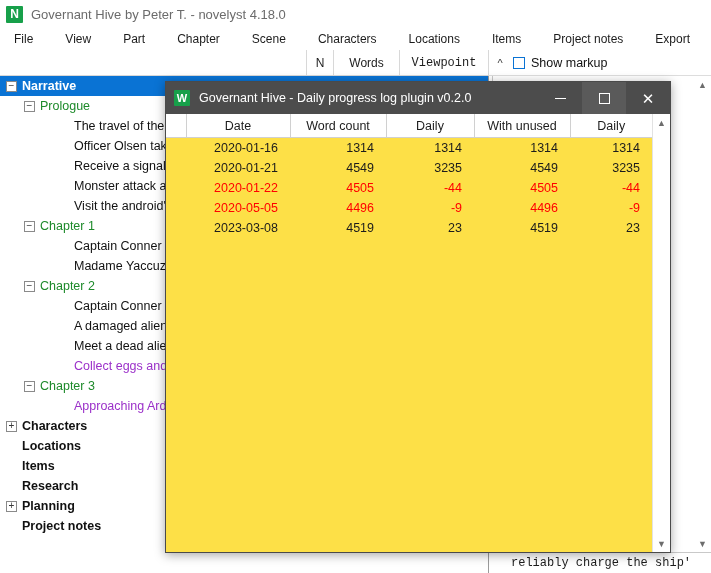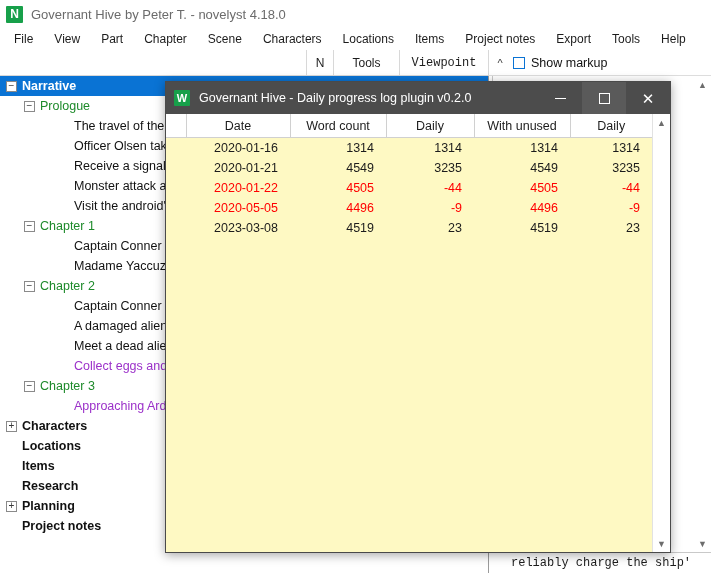--- a/index.html
+++ b/index.html
@@ -22,21 +22,21 @@
   .app-logo{
     width:17px;height:17px;background:#17a04a;border-radius:1px;
     display:flex;align-items:center;justify-content:center;
     color:#fff;font-size:12px;font-weight:bold;line-height:1;
     font-family:"Liberation Sans",sans-serif;
   }
   .app-title{color:#6b6b6b;font-size:13px;}
 
   
   .menubar{
-    height:22px;display:flex;align-items:center;gap:5px;
+    height:22px;display:flex;align-items:center;gap:16px;
     padding-left:6px;background:#ffffff;
   }
   .menu-item{
     padding:2px 8px;color:#1c1c1c;font-size:12px;cursor:default;
     white-space:nowrap;
   }
 
   
   .main{position:absolute;top:50px;left:0;right:0;bottom:0;display:flex;}
 
@@ -129,21 +129,21 @@
   .dlg-title-text{font-size:12.5px;flex:1;white-space:nowrap;}
   .wbtn{
     width:44px;height:32px;display:flex;align-items:center;justify-content:center;
     color:#ffffff;font-size:13px;flex:0 0 auto;
   }
   .wbtn.max{background:#5a5a5a;}
   .wbtn .glyph-min{display:block;width:11px;height:1px;background:#fff;}
   .wbtn .glyph-max{display:block;width:11px;height:11px;border:1px solid #fff;box-sizing:border-box;}
   .wbtn .glyph-close{font-size:15px;line-height:1;}
 
-  .dlg-body{flex:1;display:flex;background:#fef9c3;overflow:hidden;position:relative;}
+  .dlg-body{flex:1;display:flex;background:#fde047;overflow:hidden;position:relative;}
   .tbl-wrap{flex:1;display:flex;flex-direction:column;overflow:hidden;}
   table.log{
     width:100%;border-collapse:collapse;table-layout:fixed;
     font-size:12.5px;color:#1c1c1c;
   }
   table.log th{
     font-weight:normal;height:23px;border-bottom:1px solid #d0d0d0;
     border-right:1px solid #d0d0d0;text-align:center;vertical-align:middle;
     background:#ffffff;padding:0;
   }
@@ -200,21 +200,21 @@
     <div class="menu-item">Tools</div>
     <div class="menu-item">Help</div>
   </div>
 
   <div class="main">
 
     <div class="leftpane">
       <div class="col-head">
         <div class="c c-tree"></div>
         <div class="c c-n">N</div>
-        <div class="c c-words">Tools</div>
+        <div class="c c-words">Words</div>
         <div class="c c-view">Viewpoint</div>
       </div>
       <div class="tree" id="tree-list">
           <div class="trow lvl0 selected">
             <span class="twist">−</span>
             <span class="tlabel  bold">Narrative</span>
           </div>
           <div class="trow lvl1">
             <span class="twist">−</span>
             <span class="tlabel green">Prologue</span>

